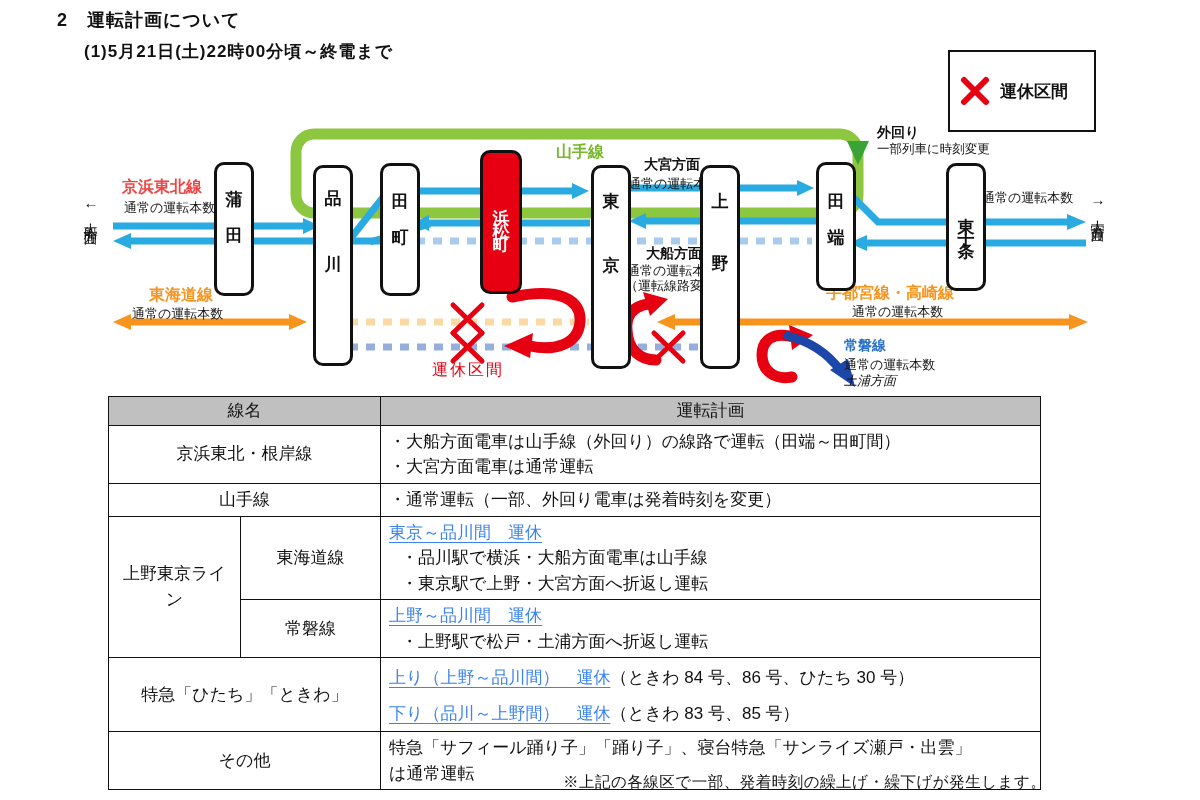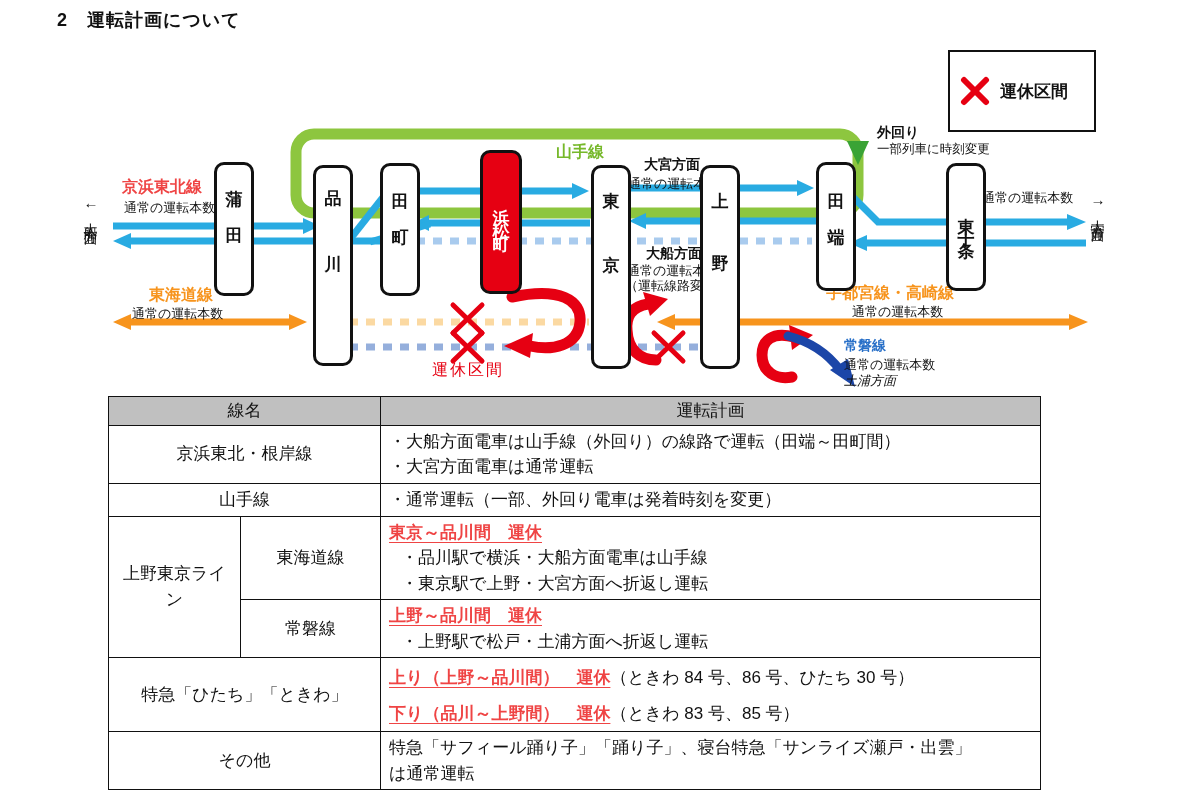--- a/index.html
+++ b/index.html
@@ -26,33 +26,34 @@
   .station{position:absolute;background:#fff;border:3px solid #111;border-radius:10px;
            display:flex;align-items:center;justify-content:center;font-size:17px;font-weight:600;z-index:3;}
   .station span{writing-mode:vertical-rl;text-orientation:upright;}
   .station.redbox{background:#E60012;border-color:#111;color:#fff;}
   
   #plan-table{position:absolute;left:108px;top:396px;border-collapse:collapse;table-layout:fixed;
               font-size:17px;line-height:1.5;}
   #plan-table td{border:1.6px solid #111;padding:3px 8px;vertical-align:middle;background:#fff;}
   #plan-table td.hd{background:#C0C0C0;text-align:center;padding:1px 4px;}
   #plan-table td.c1{text-align:center;}
-  .rd{color:#ef4444;text-decoration:underline;text-underline-offset:4px;font-weight:700;}
+  .rd{color:#3b82f6;text-decoration:underline;text-underline-offset:4px;font-weight:400;}
   .bl-line{display:block;padding-left:12px;}
   .pl-line{display:block;}
   .pair{display:block;margin:4px 0 10px 0;}
   #footnote{left:563px;top:772px;font-size:15.5px;letter-spacing:0.5px;}
   svg{display:block;}
 </style>
 </head>
 <body>
 
 <div id="page">
 
   <div id="title" class="abs">2　運転計画について</div>
+  <div id="subtitle" class="abs">(1)5月21日(土)22時00分頃～終電まで</div>
 
   <div id="legend" class="abs">
     <div class="legrow">
       <svg width="34" height="30" viewBox="0 0 30 30">
         <line x1="4" y1="4" x2="26" y2="26" stroke="#E60012" stroke-width="6" stroke-linecap="round"></line>
         <line x1="26" y1="4" x2="4" y2="26" stroke="#E60012" stroke-width="6" stroke-linecap="round"></line>
       </svg>
       <span class="lab">運休区間</span>
     </div>
   </div>
@@ -225,14 +226,15 @@
     <tr style="height:52px;">
       <td class="c1" colspan="2">その他</td>
       <td>
         <span class="pl-line">特急「サフィール踊り子」「踊り子」、寝台特急「サンライズ瀬戸・出雲」</span>
         <span class="pl-line">は通常運転</span>
       </td>
     </tr>
   </tbody>
     </table>
 
+  <div id="footnote" class="abs">※上記の各線区で一部、発着時刻の繰上げ・繰下げが発生します。</div>
 
 </div>
 
 </body></html>

